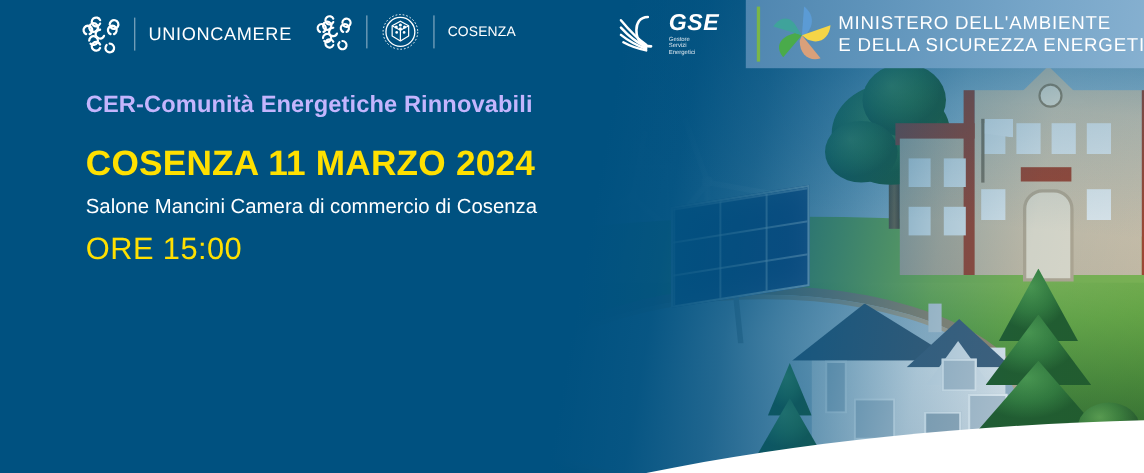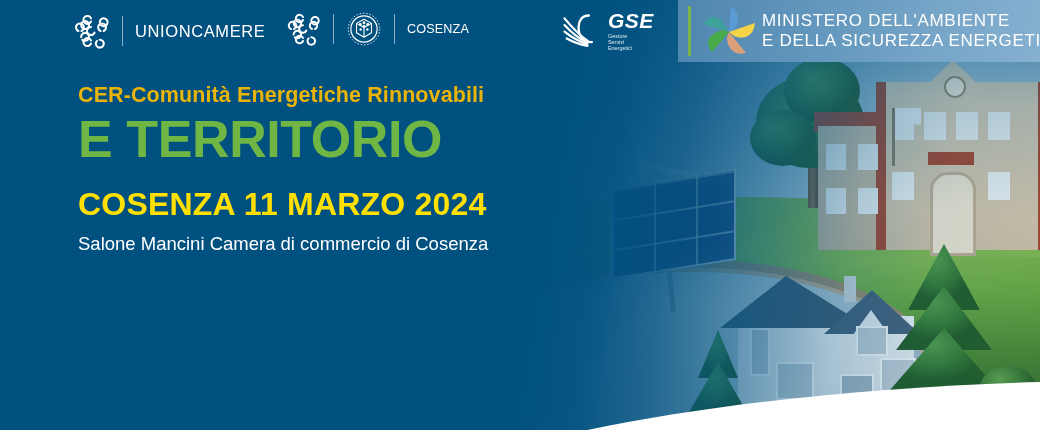--- a/index.html
+++ b/index.html
@@ -408,21 +408,21 @@
 
   
   .content {
     position: absolute;
     left: 78px;
     top: 82px;
     z-index: 8;
     width: 760px;
   }
   .eyebrow {
-    color: #eab308;
+    color: #c4b5fd;
     font-size: 21.5px;
     font-weight: bold;
     letter-spacing: .1px;
     margin: 0 0 6px 0;
     line-height: 26px;
   }
   .headline {
     color: #6fb644;
     font-size: 52px;
     font-weight: bold;
@@ -654,21 +654,21 @@
     </svg>
     <div class="ministry-text">
       <div>MINISTERO DELL'AMBIENTE</div>
       <div>E DELLA SICUREZZA ENERGETICA</div>
     </div>
   </div>
 
   <div class="content">
     <p class="eyebrow">CER-Comunità Energetiche Rinnovabili</p>
     <div class="headline">
-      <div>E TERRITORIO</div>
     </div>
     <p class="date">COSENZA 11 MARZO 2024</p>
     <p class="venue">
       <span>Salone Mancini Camera di commercio di Cosenza</span><br>
     </p>
+    <p class="time">ORE 15:00</p>
   </div>
 
 </div>
 
 </body></html>

